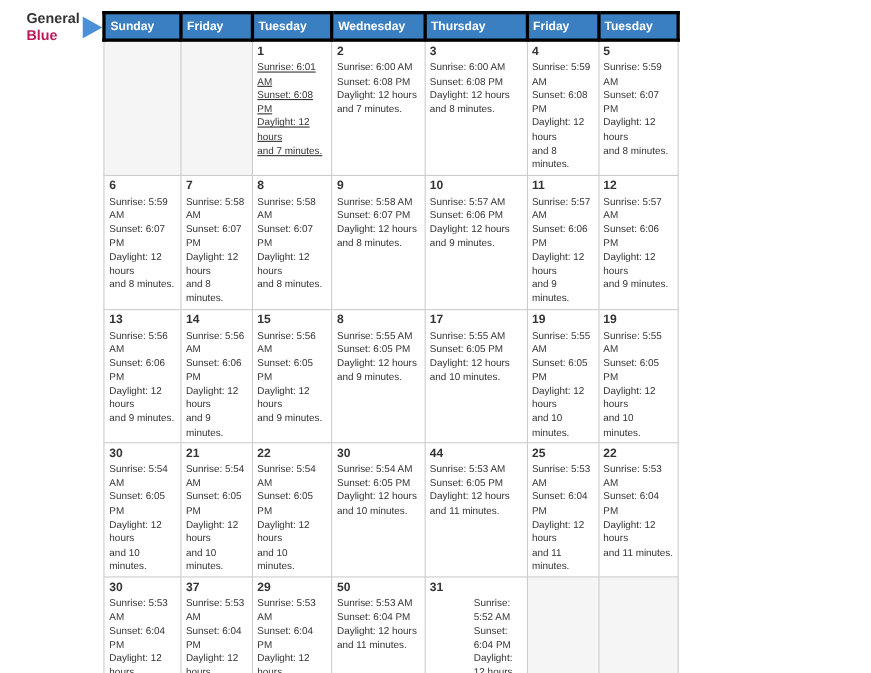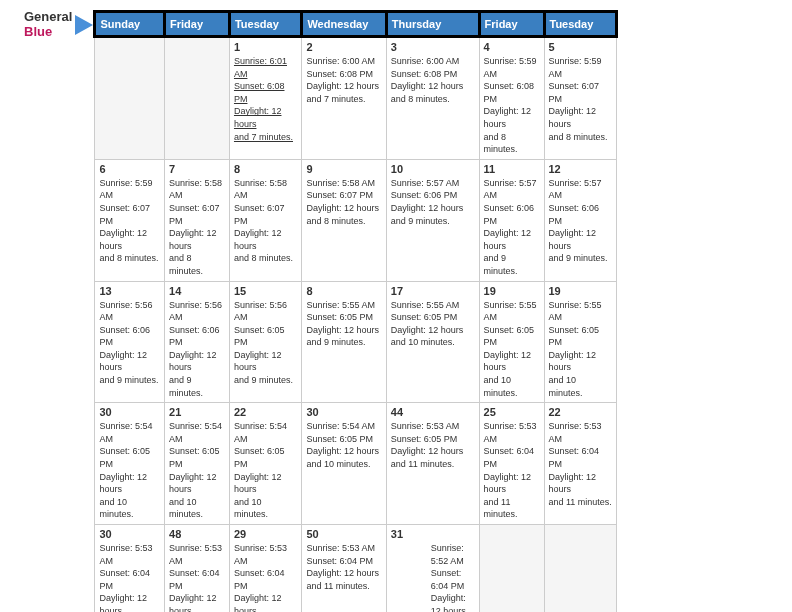--- a/index.html
+++ b/index.html
@@ -312,21 +312,21 @@
         </tr>
         <tr class="week-row">
           <td>
             <span class="day-number">30</span>
             <div class="day-info" style="white-space: pre-line;">Sunrise: 5:53 AM
 Sunset: 6:04 PM
 Daylight: 12 hours
 and 11 minutes.</div>
           </td>
           <td>
-            <span class="day-number">48</span>
+            <span class="day-number">37</span>
             <div class="day-info" style="white-space: pre-line;">Sunrise: 5:53 AM
 Sunset: 6:04 PM
 Daylight: 12 hours
 and 11 minutes.</div>
           </td>
           <td>
             <span class="day-number">29</span>
             <div class="day-info" style="white-space: pre-line;">Sunrise: 5:53 AM
 Sunset: 6:04 PM
 Daylight: 12 hours

